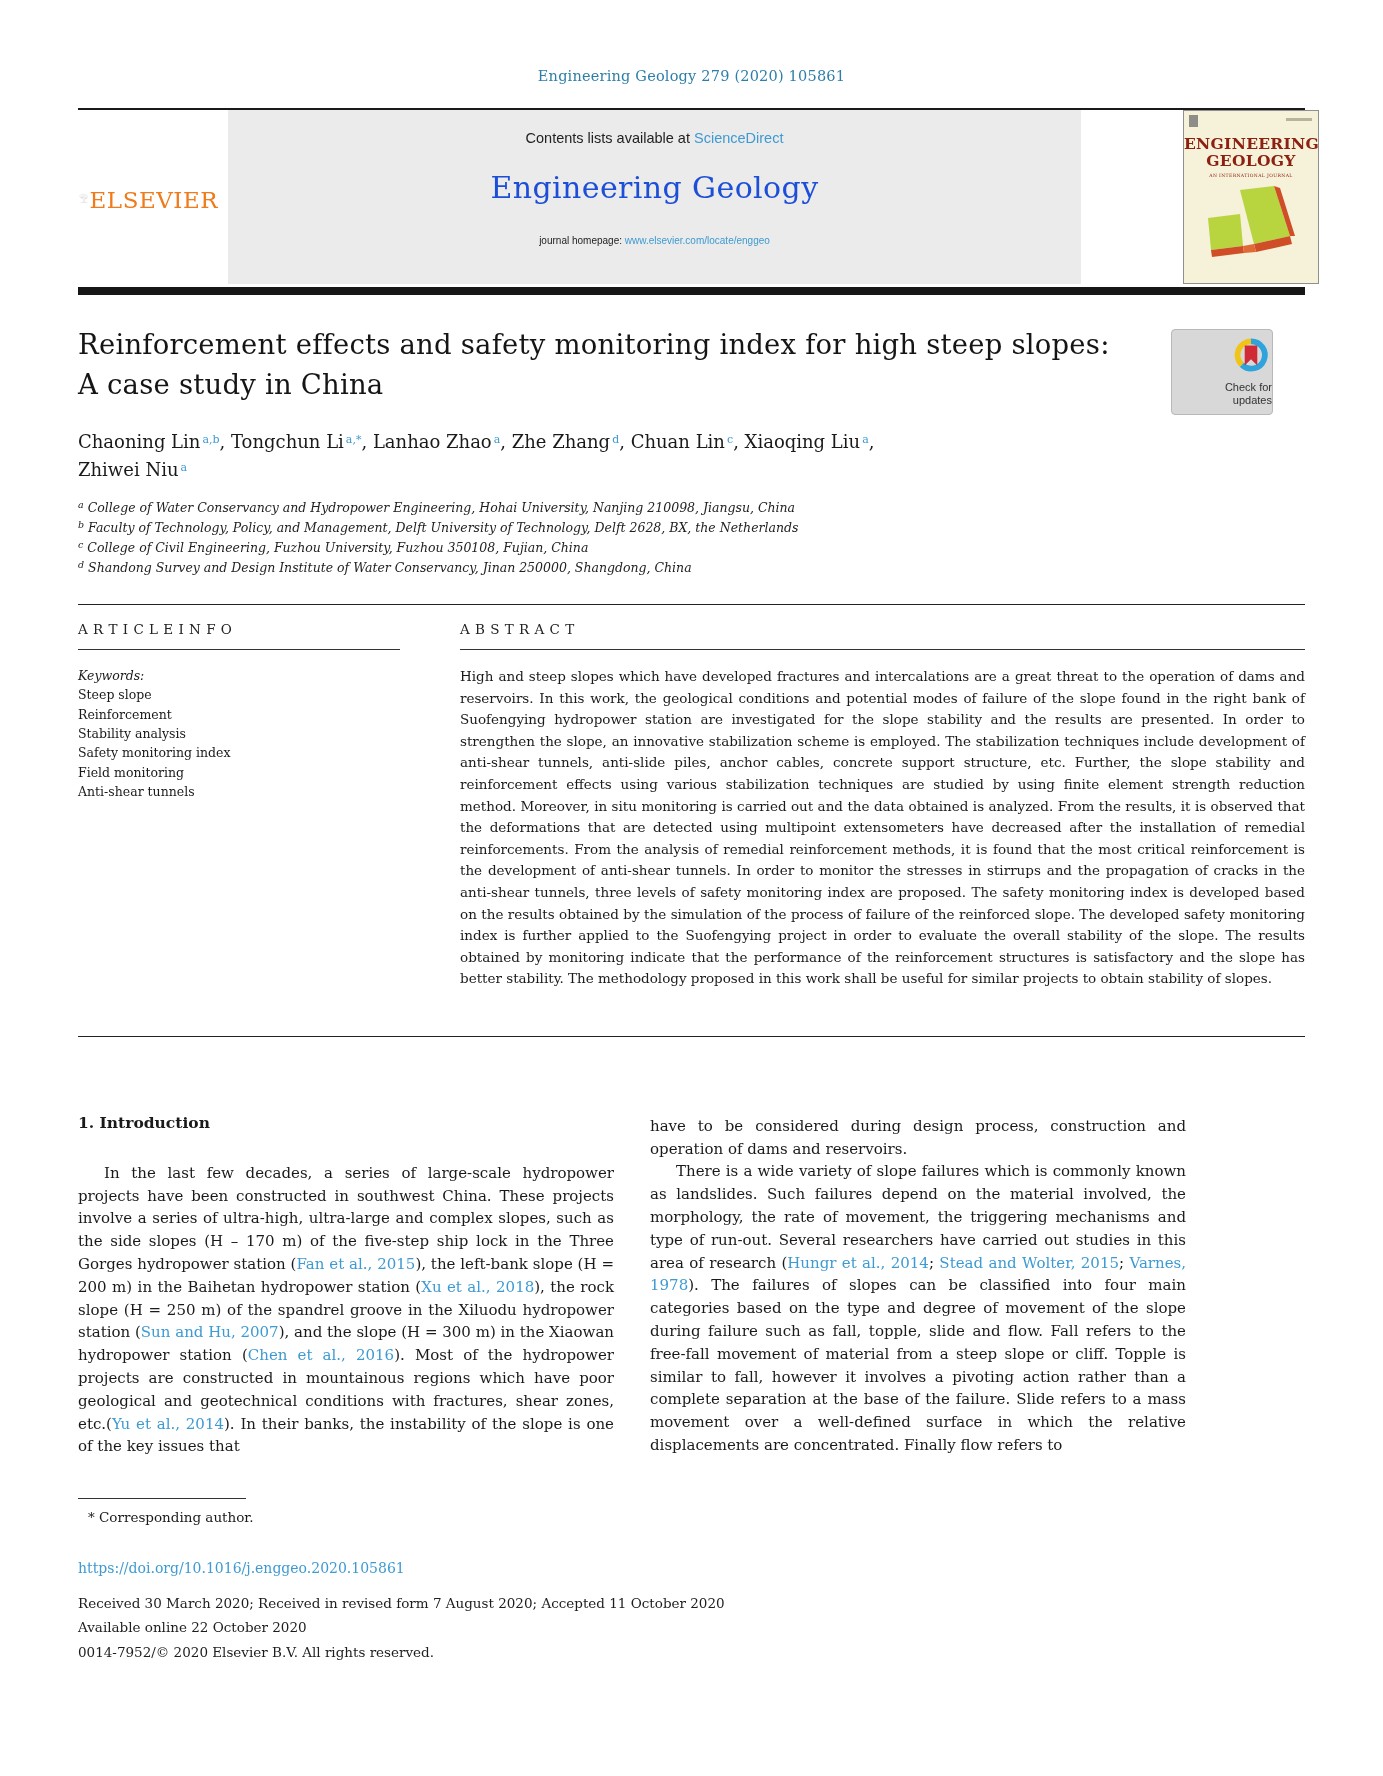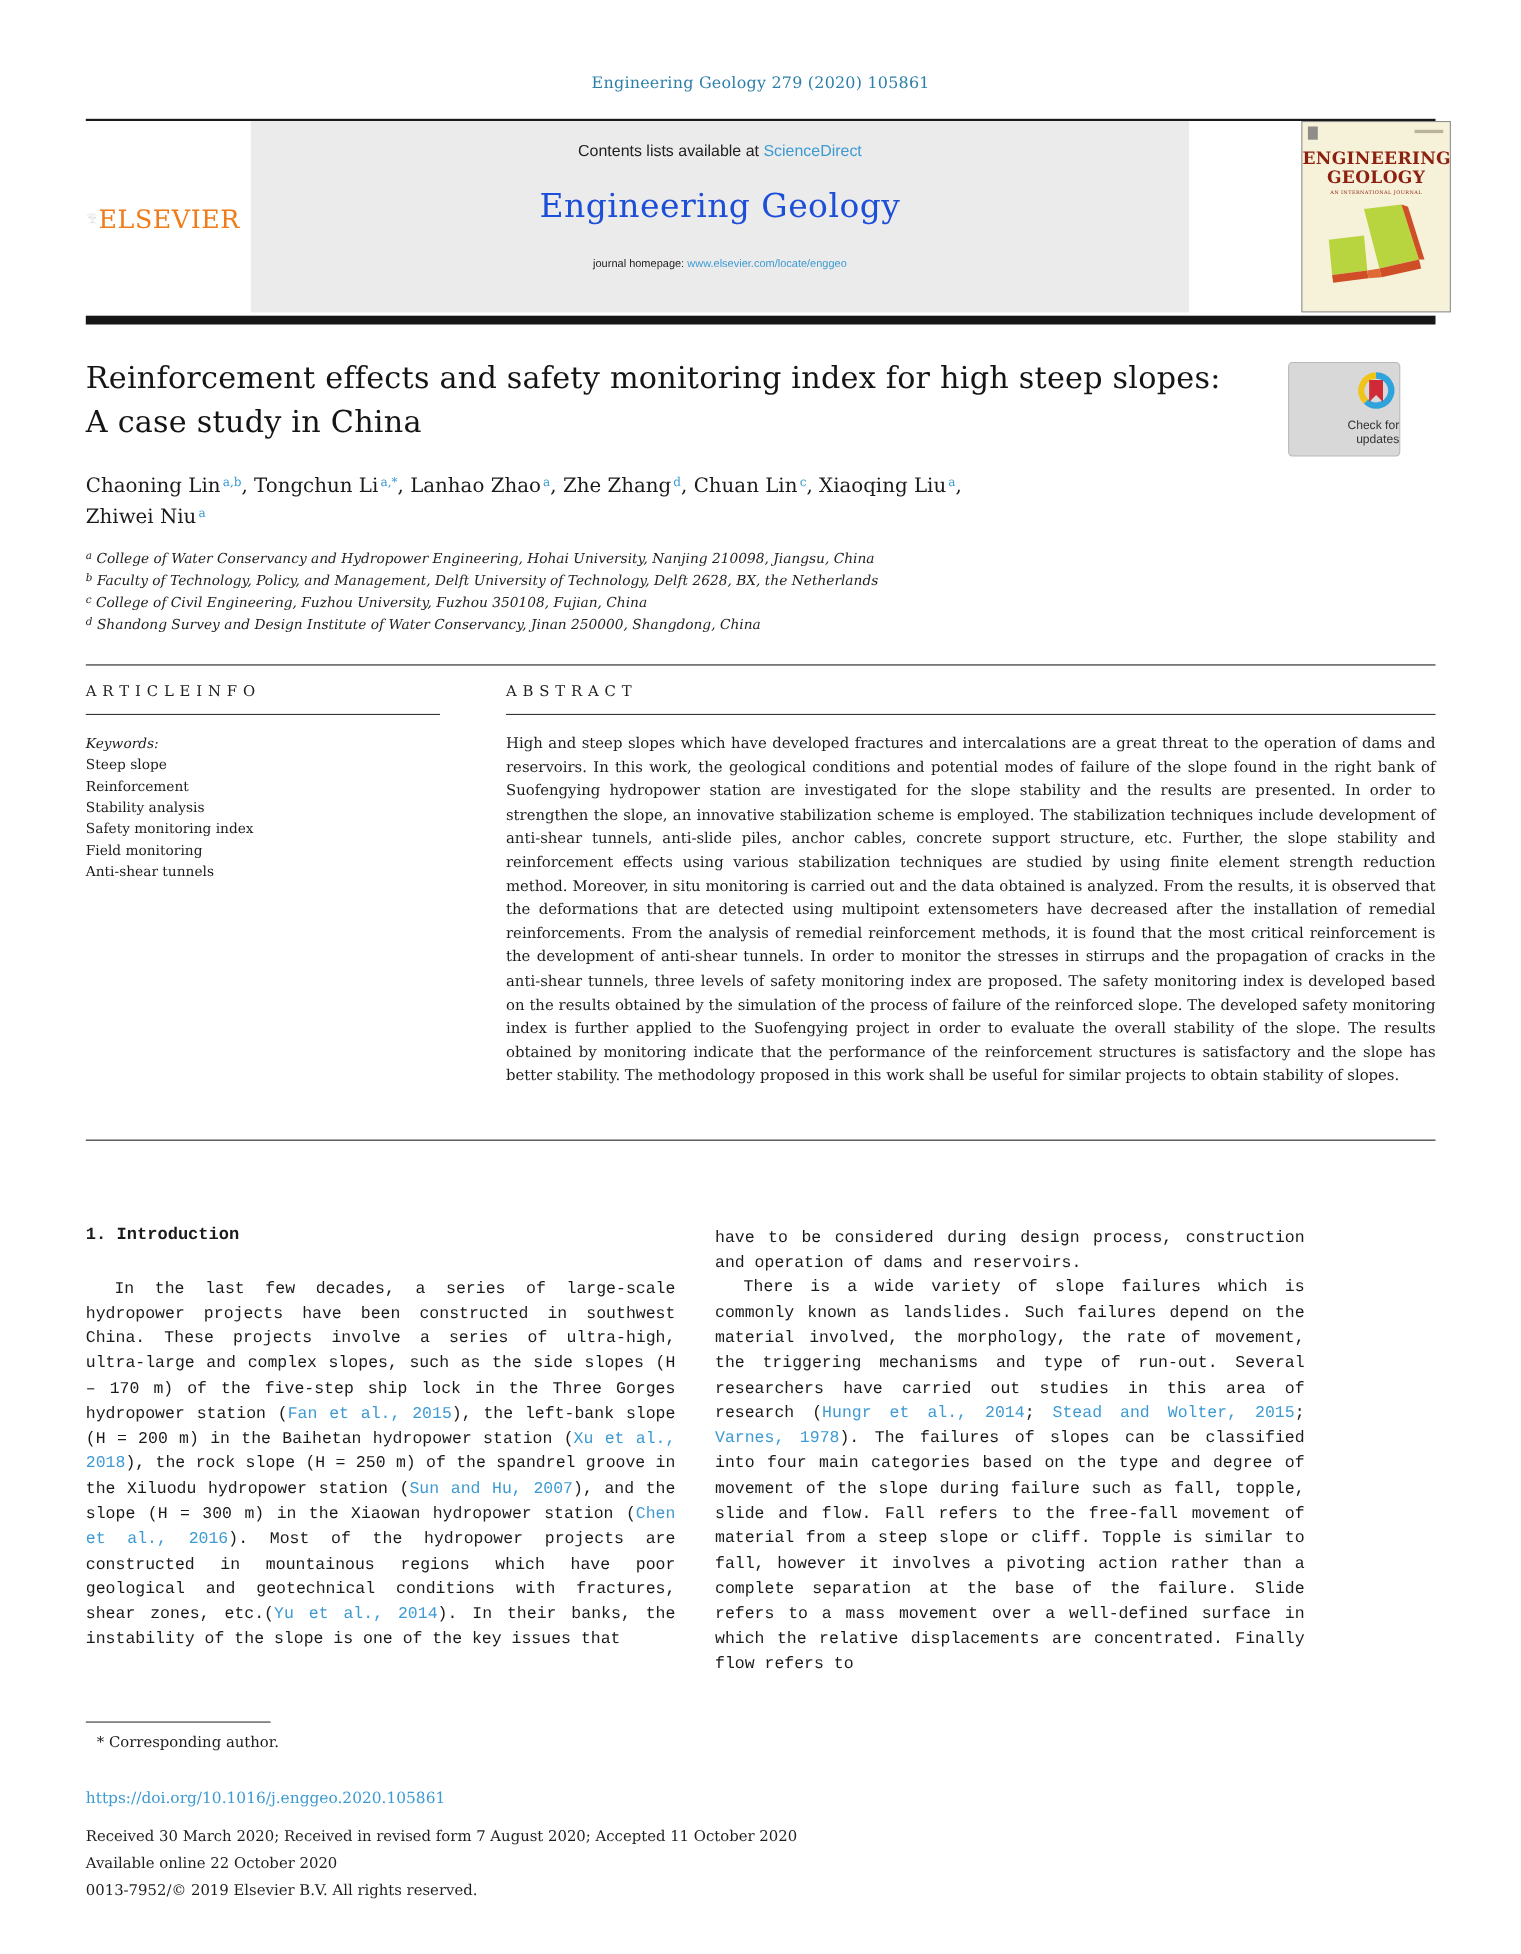--- a/index.html
+++ b/index.html
@@ -45,21 +45,21 @@
   .info-abstract{display:flex;padding-top:16px;padding-bottom:46px;border-bottom:1.2px solid #222;}
   .info-col{width:322px;flex:none;}
   .abs-col{flex:1;margin-left:60px;}
   .sec-header{font-size:13.5px;letter-spacing:.5px;color:#222;}
   .sec-rule{border-top:1px solid #333;margin-top:12px;margin-bottom:16px;height:0;}
   .keywords-label{font-style:italic;font-size:12.5px;line-height:1.55;}
   .keyword{font-size:12.5px;line-height:1.55;}
   .abs-text{font-size:13.5px;line-height:1.6;text-align:justify;margin:0;}
 
   
-  .intro{display:flex;margin-top:76px;font-family:Liberation Mono, monospace;}
+  .intro{display:flex;margin-top:76px;}
   .col-left{width:536px;flex:none;}
   .col-right{width:536px;flex:none;margin-left:36px;}
   .intro-heading{font-size:15.5px;font-weight:700;margin:0;}
   .body-para{font-size:15px;line-height:1.52;text-align:justify;margin:30px 0 0 0;}
   .body-para.noindent{text-indent:0;margin-top:2px;}
   .body-para.indent{text-indent:26px;}
   .cite{color:#3d9ad2;cursor:pointer;}
 
   
   .footnote{margin-top:40px;width:536px;font-size:13.5px;}
@@ -198,16 +198,16 @@
 
     <div class="footnote">
       <div class="fn-rule"></div>
       <div class="fn-corr">* Corresponding author.</div>
     </div>
 
     <div class="footer">
       <a class="link doi">https://doi.org/10.1016/j.enggeo.2020.105861</a>
       <div class="footer-line">Received 30 March 2020; Received in revised form 7 August 2020; Accepted 11 October 2020</div>
       <div class="footer-line">Available online 22 October 2020</div>
-      <div class="footer-line">0013-7952/© 2019 Elsevier B.V. All rights reserved.</div>
+      <div class="footer-line">0014-7952/© 2020 Elsevier B.V. All rights reserved.</div>
     </div>
   </div>
 </div>
 
 </body></html>

